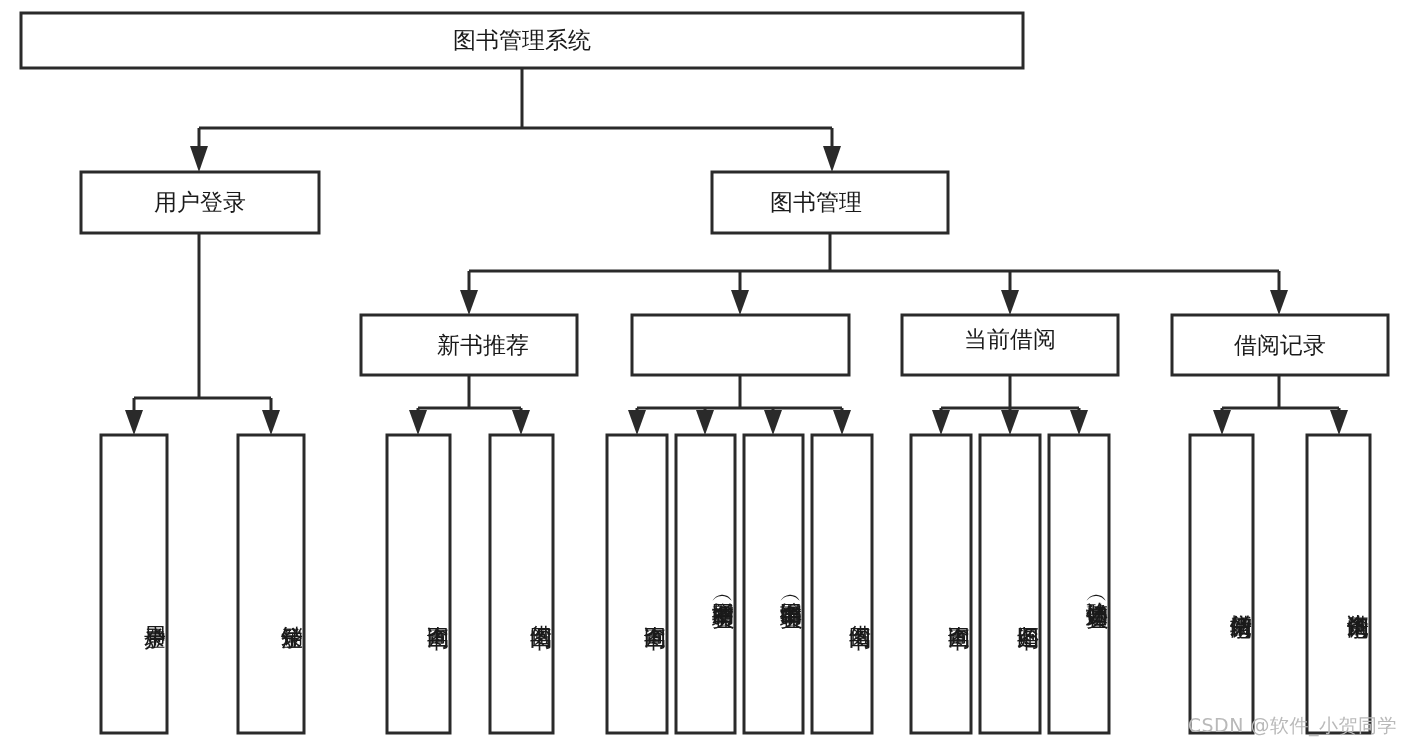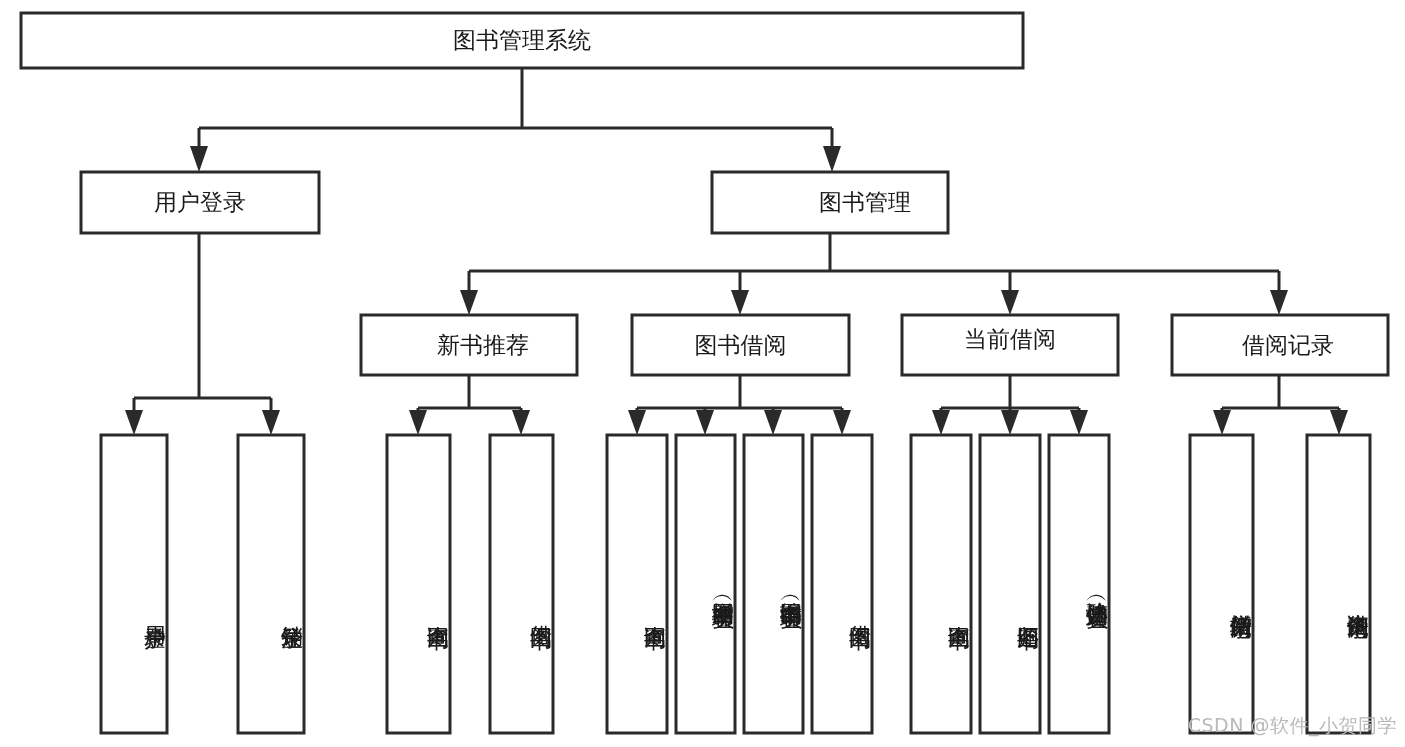--- a/index.html
+++ b/index.html
@@ -145,29 +145,28 @@
     <rect class="node-rect" x="1049" y="435" width="60" height="298"></rect>
 
     <rect class="node-rect" x="1190" y="435" width="63" height="298"></rect>
     <rect class="node-rect" x="1307" y="435" width="63" height="298"></rect>
   </svg>
 
   <div class="horiz-label-box" style="left:21px; top:13px; width:1002px; height:55px;border-radius:15px;">图书管理系统</div>
 
   <div class="horiz-label-box" style="left:81px; top:172px; width:238px; height:61px;">用户登录</div>
 
-  <div class="horiz-label-box" style="left:747px; top:172px; width:236px; height:61px;">图书管理</div>
+  <div class="horiz-label-box" style="left:698px; top:172px; width:236px; height:61px;">图书管理</div>
 
   <div class="horiz-label-box" style="left:361px; top:315px; width:244px; height:60px;">新书推荐</div>
 
-  <div class="horiz-label-box" style="left:632px; top:315px; width:217px; height:60px;">图书借阅</div>
 
   <div class="horiz-label-box" style="left:902px; top:315px; width:216px; height:48px;border-radius:9px;">当前借阅</div>
 
-  <div class="horiz-label-box" style="left:1172px; top:315px; width:216px; height:60px;padding-left:8px;">借阅记录</div>
+  <div class="horiz-label-box" style="left:1172px; top:315px; width:216px; height:60px;">借阅记录</div>
 
   <div class="vert-label-box" style="left:101px; top:490px; width:66px; height:240px;">用户登录</div>
 
   <div class="vert-label-box" style="left:238px; top:490px; width:66px; height:240px;">注销登录</div>
 
   <div class="vert-label-box" style="left:387px; top:490px; width:63px; height:240px;">查询图书</div>
 
   <div class="vert-label-box" style="left:490px; top:490px; width:63px; height:240px;">借阅图书</div>
 
   <div class="vert-label-box" style="left:607px; top:490px; width:60px; height:240px;">查询图书</div>

